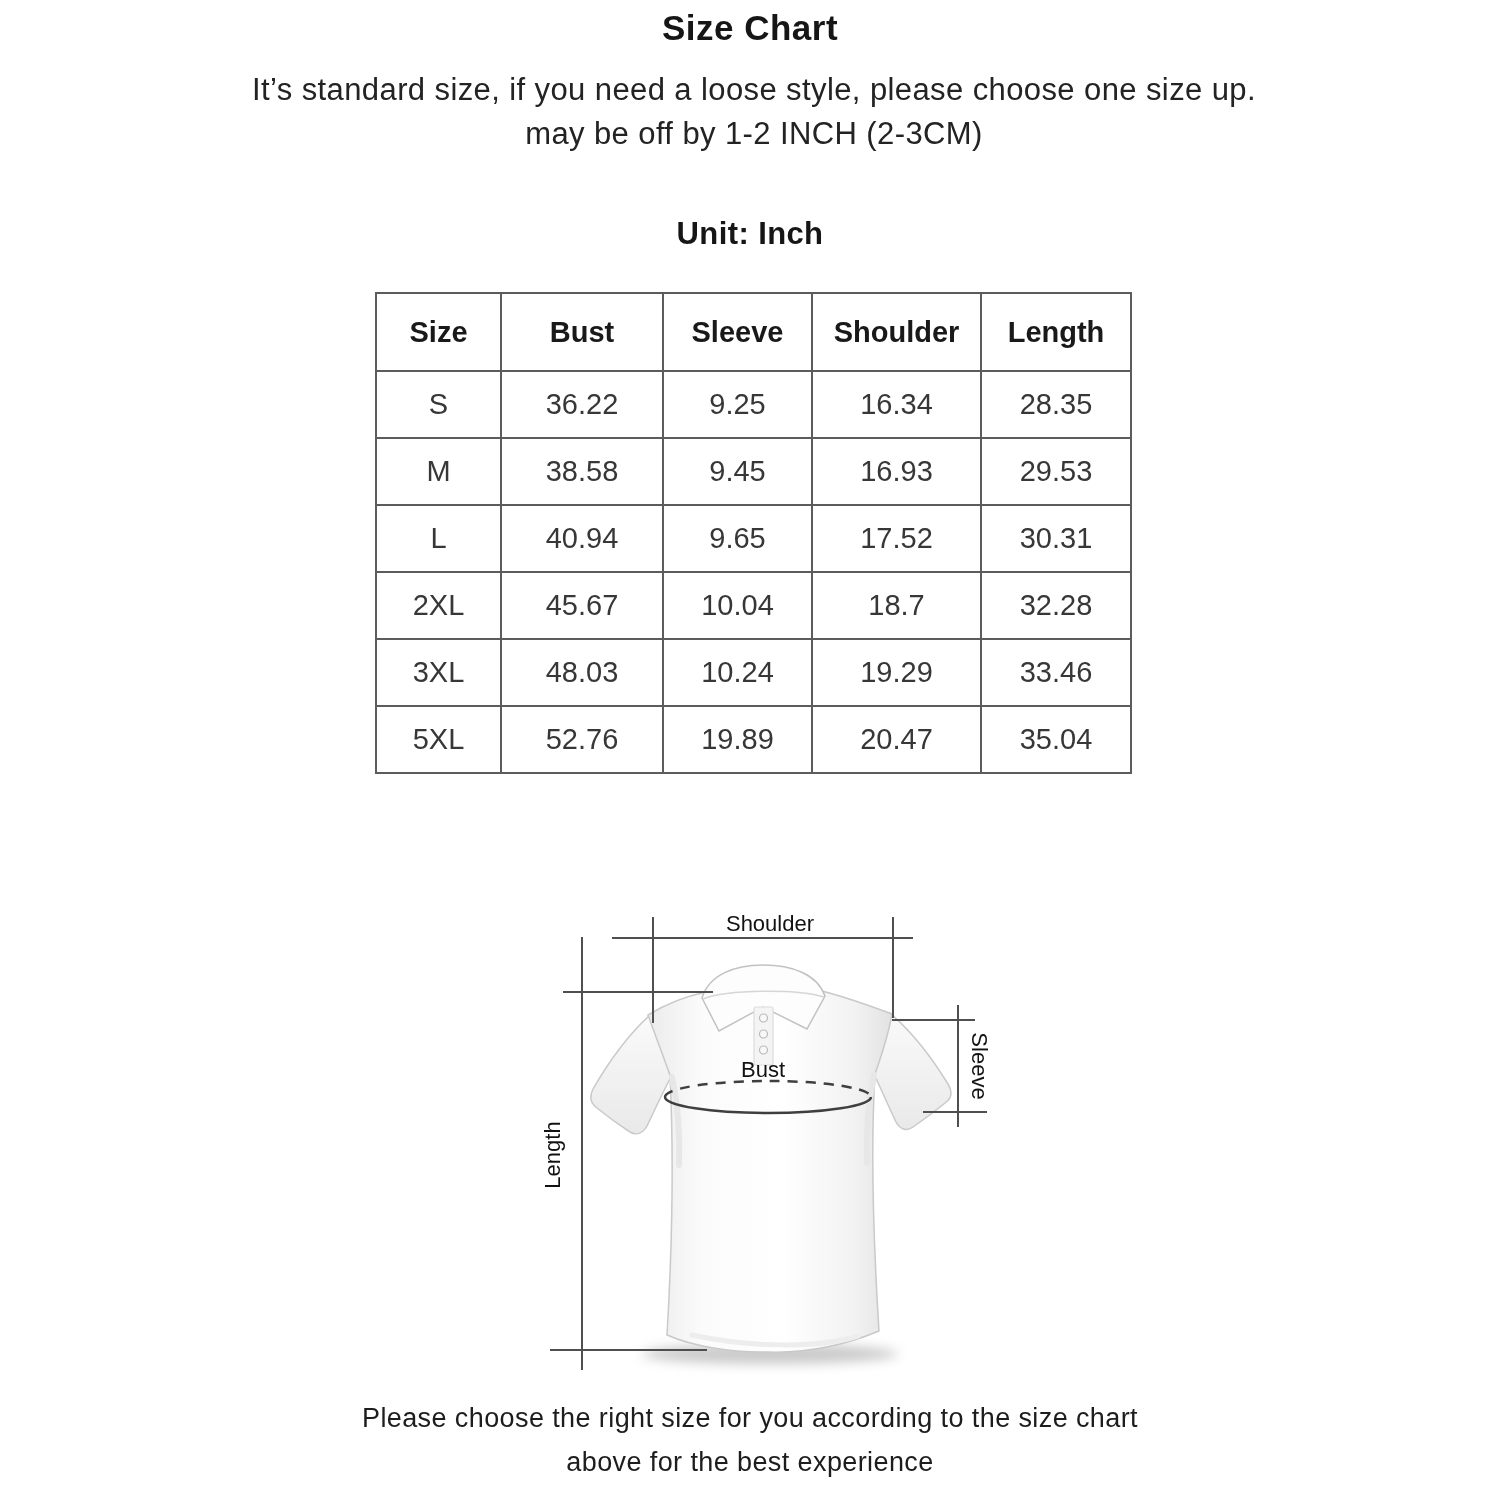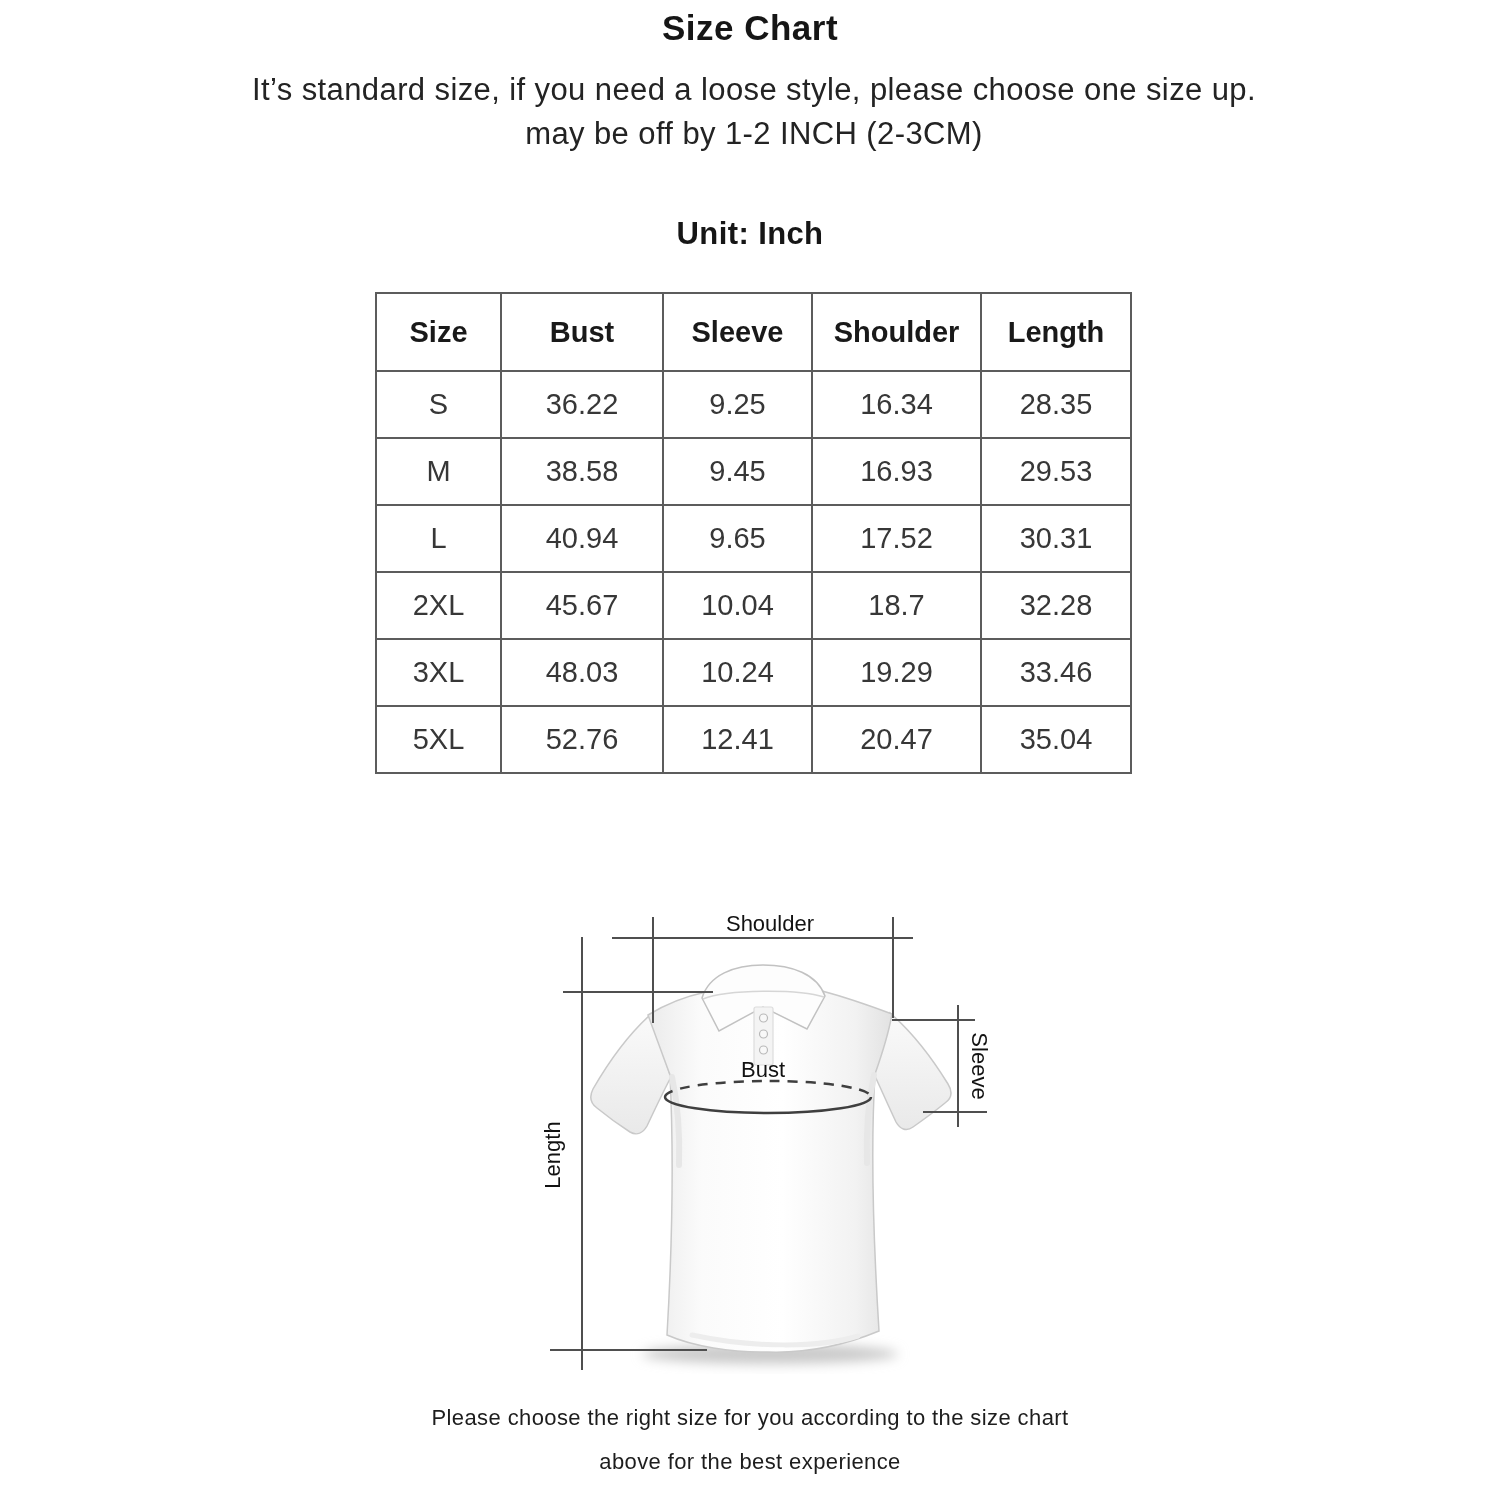--- a/index.html
+++ b/index.html
@@ -29,21 +29,21 @@
     overflow: hidden; white-space: nowrap;
   }
   table.size-table th { height: 78px; font-size: 29px; font-weight: 700; color: #191919; }
   table.size-table td { height: 67px; font-size: 29px; font-weight: 400; color: #373737; }
 
   .diagram { position: absolute; left: 520px; top: 905px; width: 520px; height: 480px; }
   .diagram svg { display: block; width: 520px; height: 480px; }
 
   .footer {
     position: absolute; top: 1396px; left: 0; width: 100%;
-    text-align: center; font-size: 22px; line-height: 44px; letter-spacing: .4px; color: #1d1d1d;
+    text-align: center; font-size: 27px; line-height: 44px; letter-spacing: .4px; color: #1d1d1d;
   }
 
   .dim-label { font-family: "Liberation Sans", sans-serif; font-size: 22px; fill: #121212; }
 </style>
 </head>
 <body>
 
 <div class="page">
 
   <div class="title">Size Chart</div>
@@ -104,21 +104,21 @@
         <tr>
           <td>3XL</td>
           <td>48.03</td>
           <td>10.24</td>
           <td>19.29</td>
           <td>33.46</td>
         </tr>
         <tr>
           <td>5XL</td>
           <td>52.76</td>
-          <td>12.41</td>
+          <td>19.89</td>
           <td>20.47</td>
           <td>35.04</td>
         </tr>
       </tbody>
   </table>
 
   <div class="diagram">
     <svg viewBox="0 0 520 480" xmlns="http://www.w3.org/2000/svg">
       <defs>
         <filter id="blur6" x="-50%" y="-50%" width="200%" height="200%">

